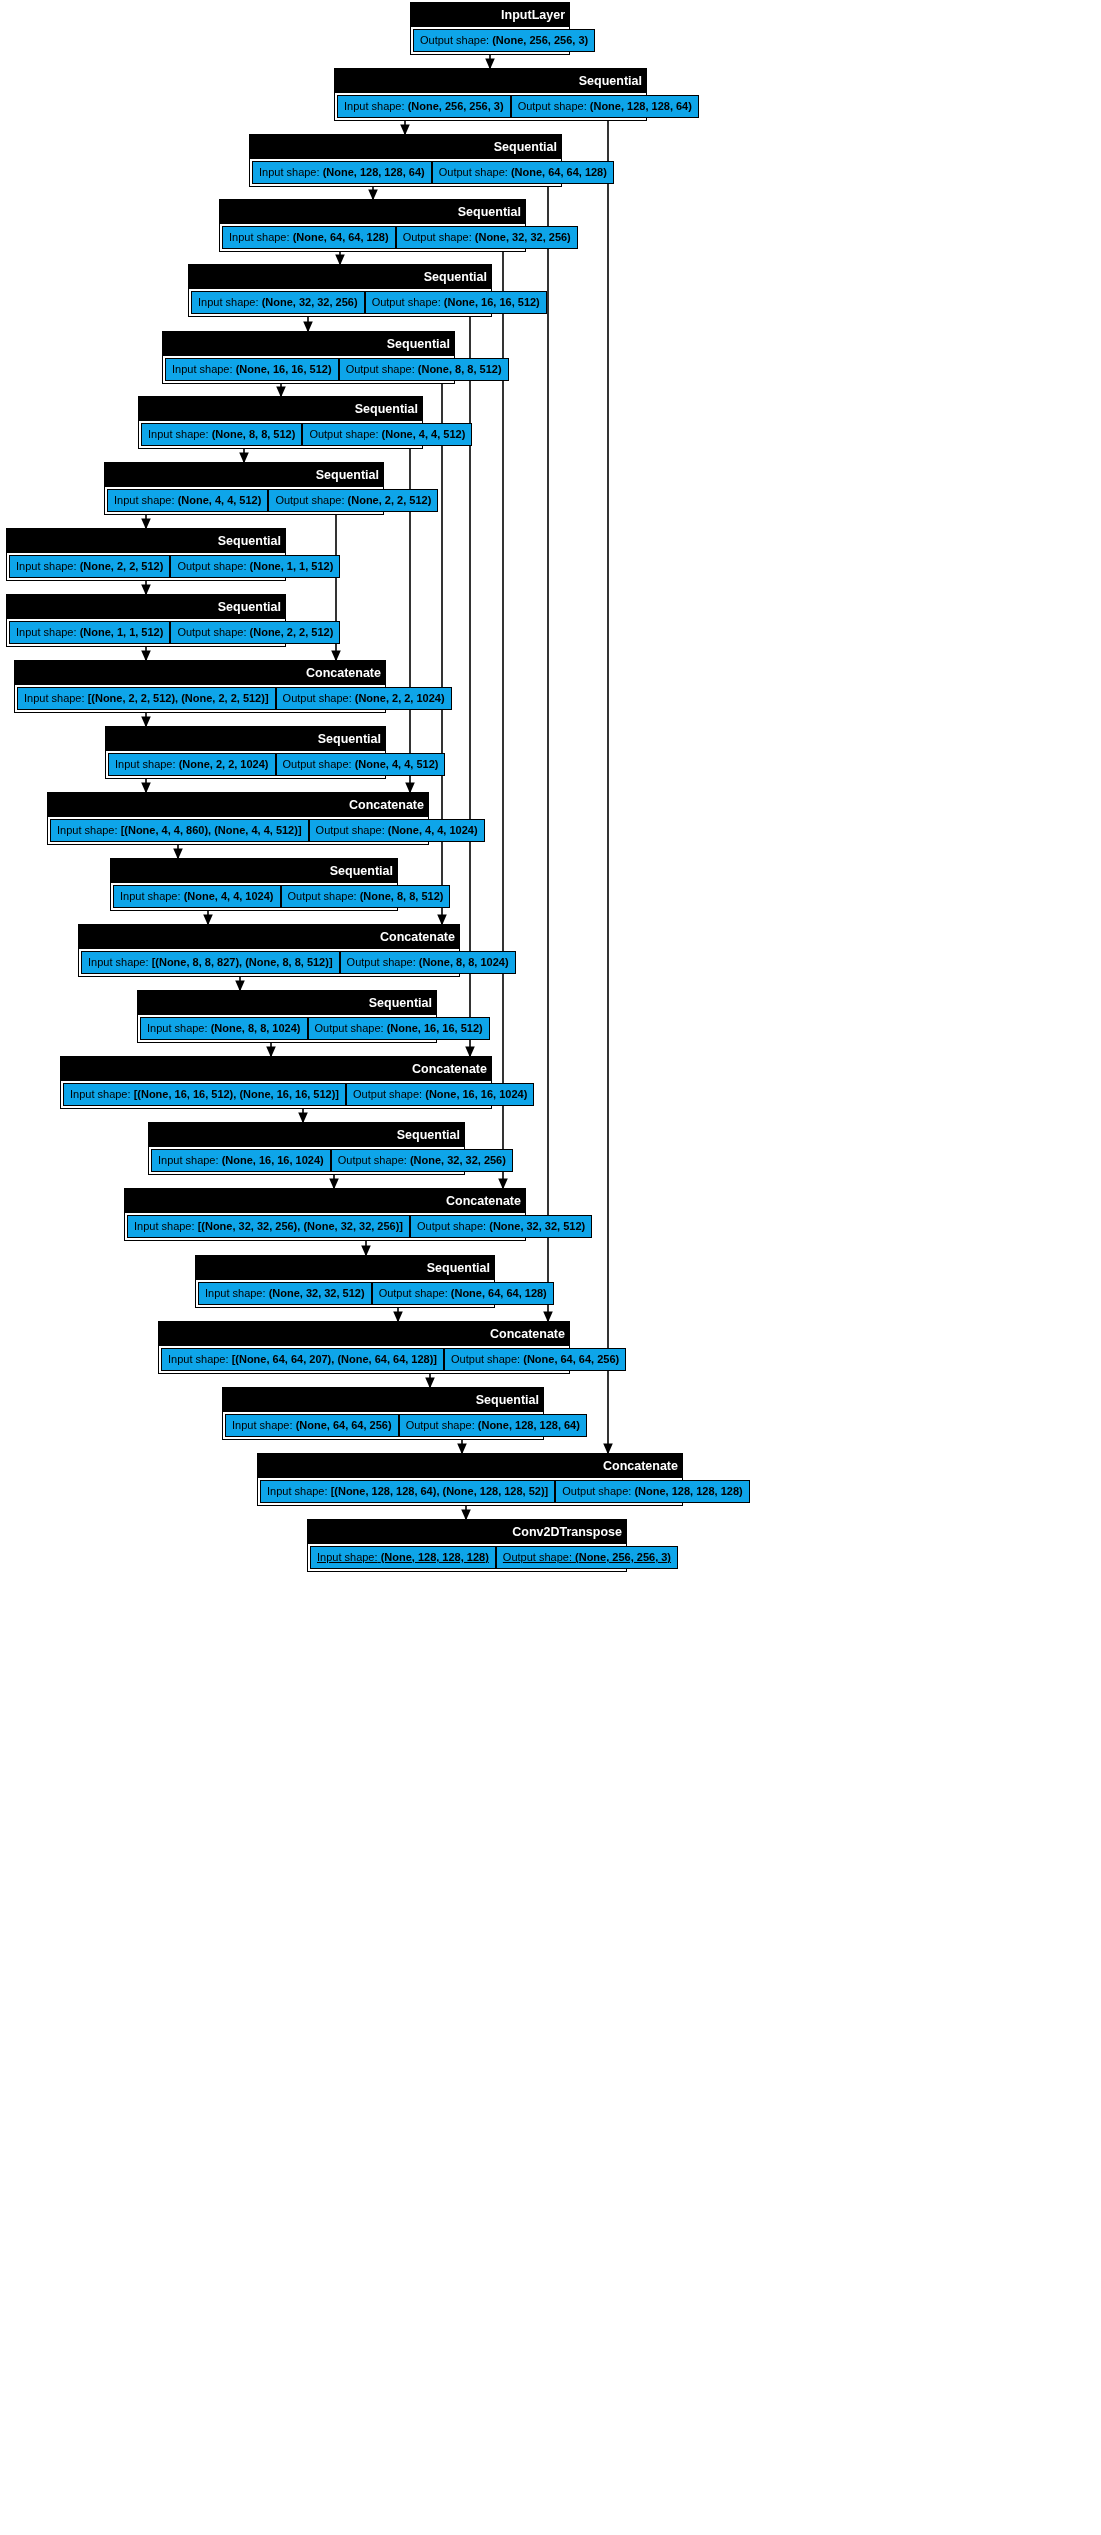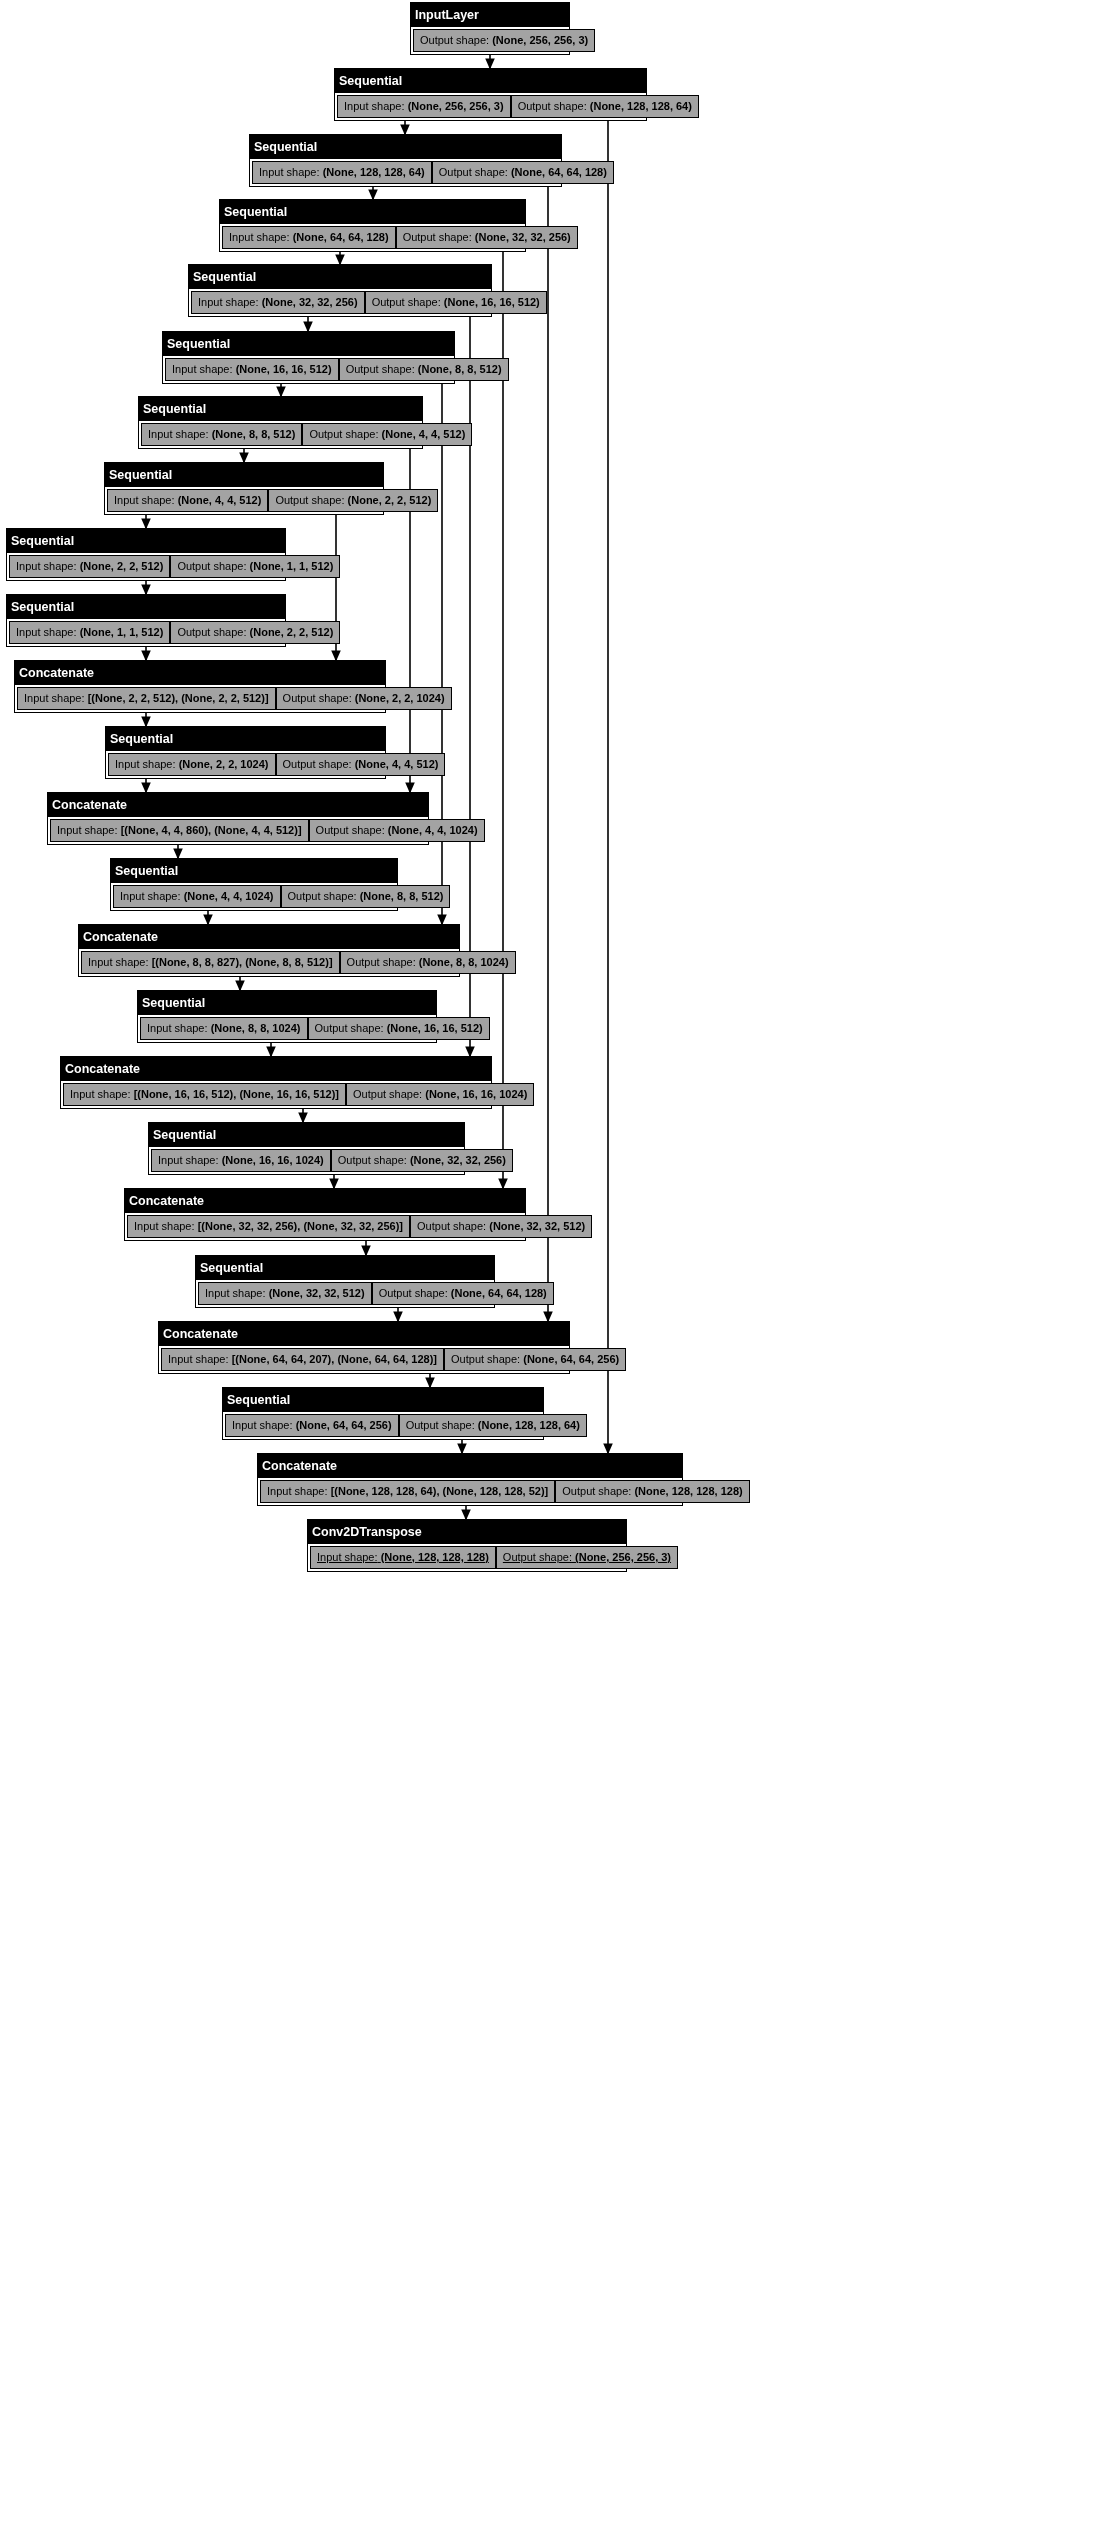--- a/index.html
+++ b/index.html
@@ -1,22 +1,22 @@
 <!DOCTYPE html>
 <html><head>
 <meta charset="utf-8">
 <style>
   html,body{margin:0;padding:0;background:#ffffff;}
   body{font-family:"Liberation Sans", sans-serif;}
   #canvas{position:relative;width:1101px;height:2535px;overflow:hidden;background:#fff;}
   svg.edges{position:absolute;left:0;top:0;width:1101px;height:2535px;pointer-events:none;}
   .node{position:absolute;border:1px solid #000;background:#fff;box-sizing:border-box;}
-  .node .title{background:#000;color:#fff;font-weight:bold;font-size:12.5px;text-align:left;padding:5px 4px 5px 4px;line-height:14px;}
+  .node .title{background:#000;color:#fff;font-weight:bold;font-size:12.5px;text-align:right;padding:5px 4px 5px 4px;line-height:14px;}
   .node .shapes{display:flex;flex-direction:row;}
-  .node .cell{flex:1 1 auto;border:1px solid #000;background:#a3a3a3;color:#000;font-size:11px;text-align:center;padding:4px 6px;line-height:13px;white-space:nowrap;box-sizing:border-box;}
+  .node .cell{flex:1 1 auto;border:1px solid #000;background:#0ea5e9;color:#000;font-size:11px;text-align:center;padding:4px 6px;line-height:13px;white-space:nowrap;box-sizing:border-box;}
   .node .cell b{font-weight:bold;}
   .inner{padding:2px;background:#fff;}
 </style>
 </head>
 <body>
 
 <div id="canvas">
   <svg class="edges" viewBox="0 0 1101 2535">
     <defs>
       <marker id="arrow" markerWidth="8" markerHeight="8" refX="6" refY="3" orient="auto" markerUnits="strokeWidth">

